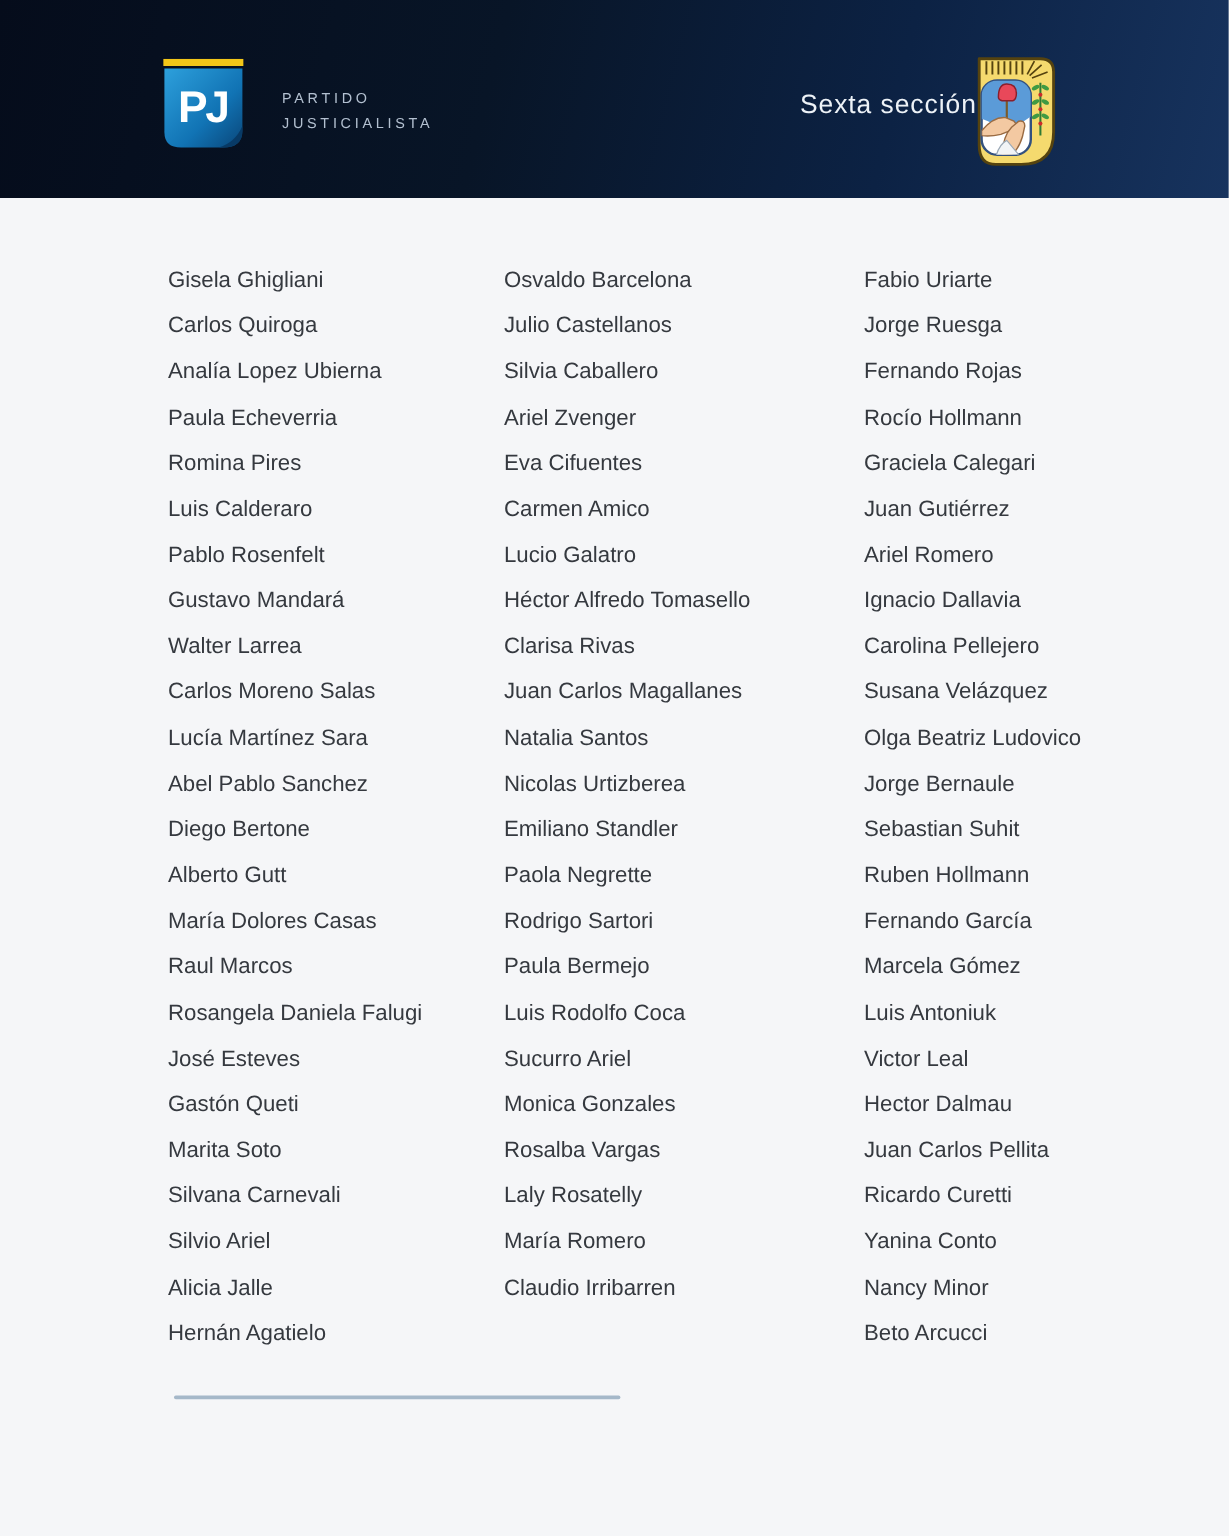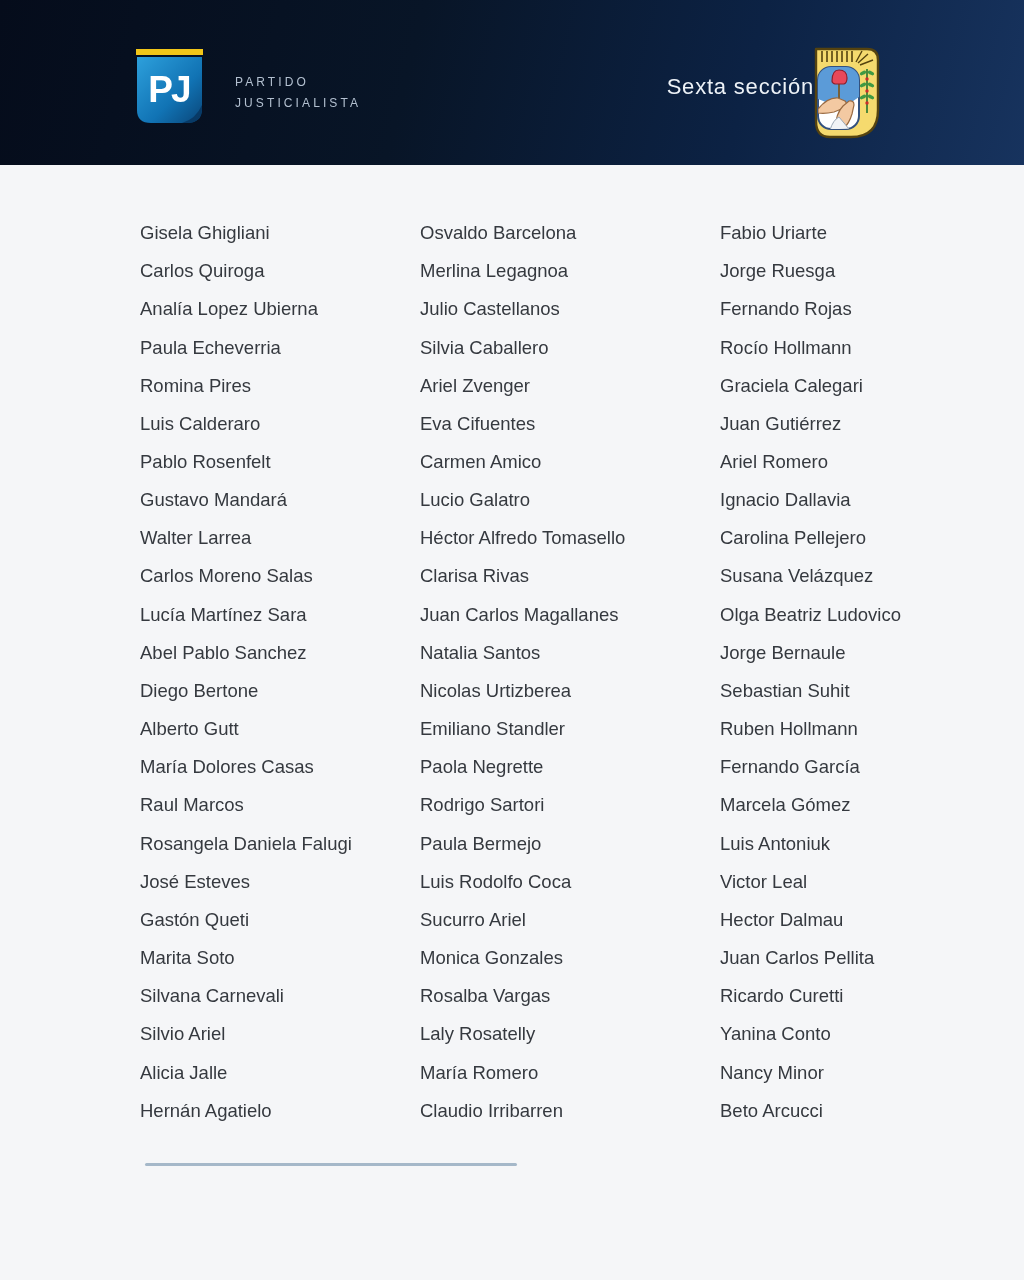--- a/index.html
+++ b/index.html
@@ -139,21 +139,20 @@
       <div class="name-item">José Esteves</div>
       <div class="name-item">Gastón Queti</div>
       <div class="name-item">Marita Soto</div>
       <div class="name-item">Silvana Carnevali</div>
       <div class="name-item">Silvio Ariel</div>
       <div class="name-item">Alicia Jalle</div>
       <div class="name-item">Hernán Agatielo</div>
     </div>
   <div class="col col-2">
       <div class="name-item">Osvaldo Barcelona</div>
-      <div class="name-item">Merlina Legagnoa</div>
       <div class="name-item">Julio Castellanos</div>
       <div class="name-item">Silvia Caballero</div>
       <div class="name-item">Ariel Zvenger</div>
       <div class="name-item">Eva Cifuentes</div>
       <div class="name-item">Carmen Amico</div>
       <div class="name-item">Lucio Galatro</div>
       <div class="name-item">Héctor Alfredo Tomasello</div>
       <div class="name-item">Clarisa Rivas</div>
       <div class="name-item">Juan Carlos Magallanes</div>
       <div class="name-item">Natalia Santos</div>

